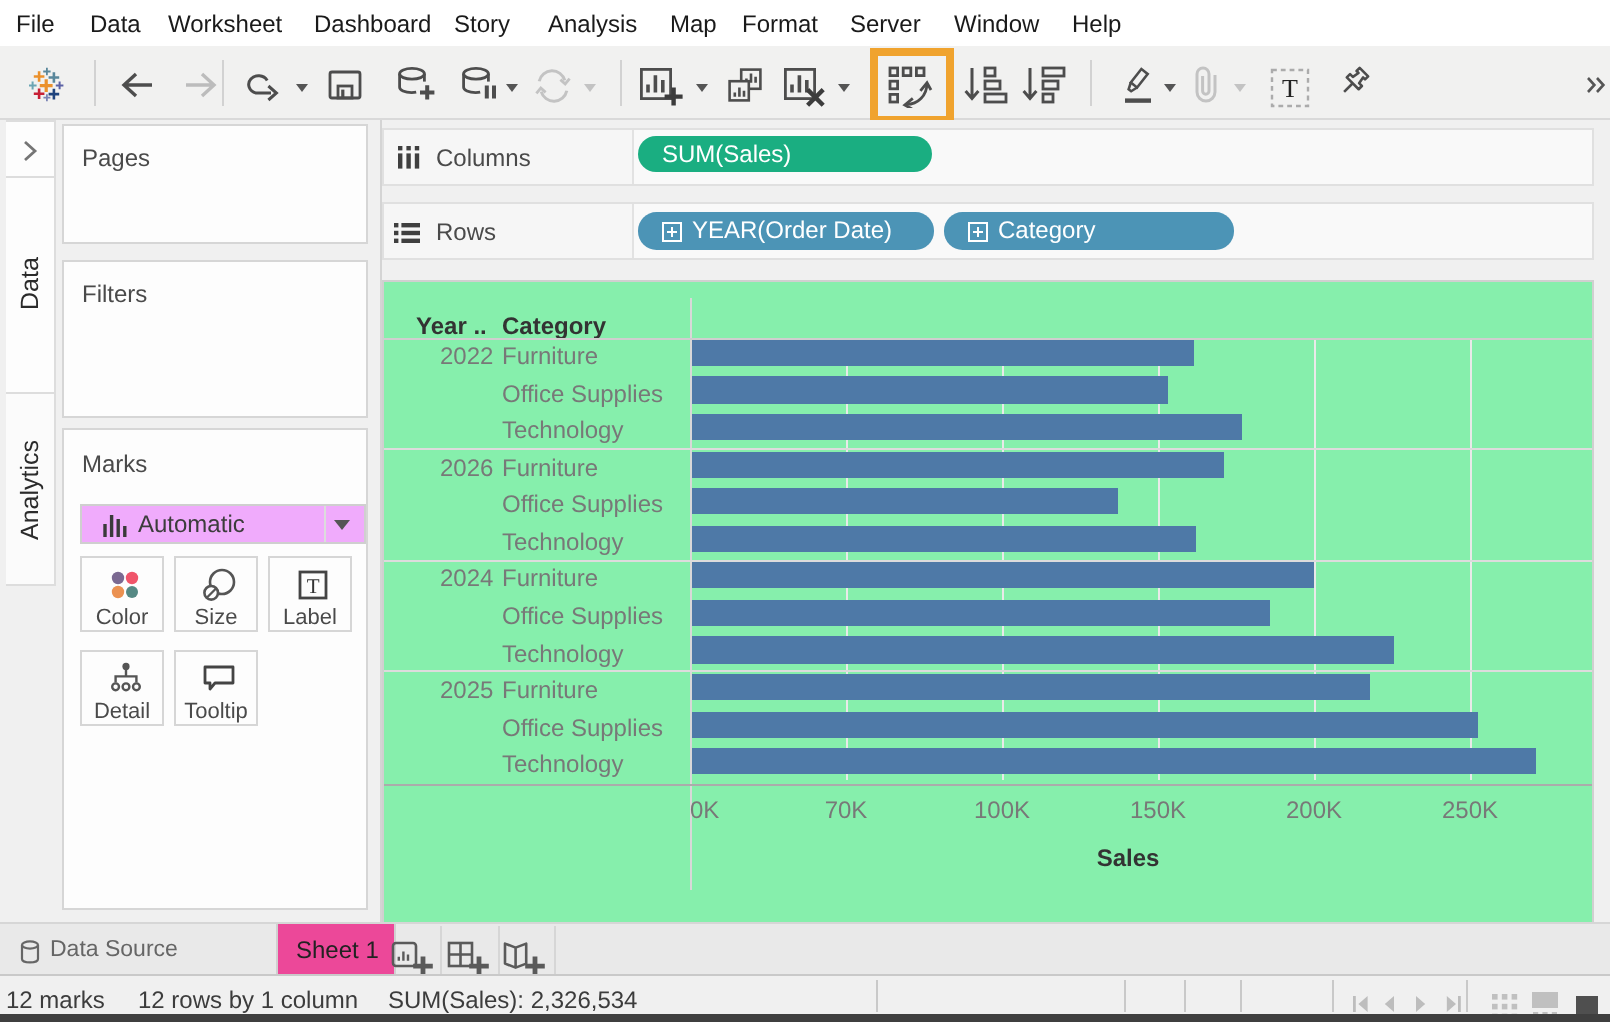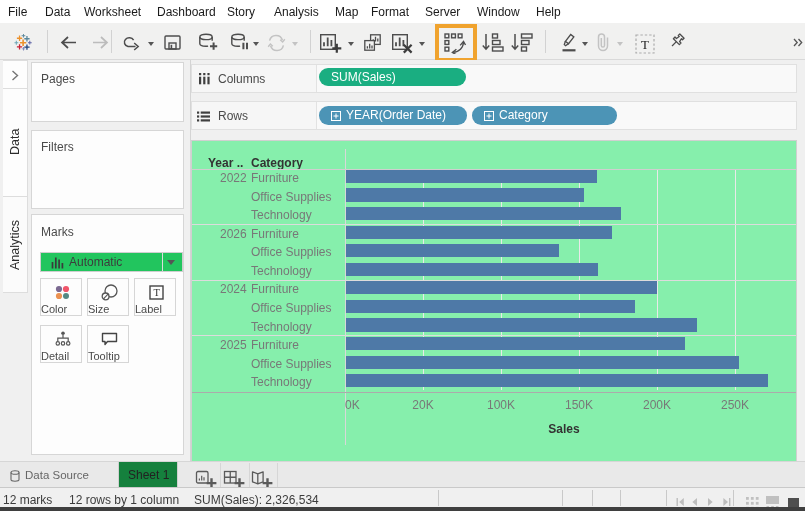--- a/index.html
+++ b/index.html
@@ -4,21 +4,21 @@
 <style>
   * { margin:0; padding:0; box-sizing:border-box; }
   html,body { width:805px; height:511px; overflow:hidden; }
   body { font-family:"Liberation Sans", sans-serif; font-size:12px; color:#333; }
   #app { position:relative; width:805px; height:511px; background:#f0f0f0; }
   .abs { position:absolute; }
   svg { display:block; }
   .caret { position:absolute; width:0; height:0; border-left:3.5px solid transparent; border-right:3.5px solid transparent; border-top:4px solid #555; }
   .caret.dis { border-top-color:#c3c3c3; }
   .mbtn { width:42px; height:38px; background:#fdfdfd; border:1px solid #d6d6d6; }
-  .mlabel { position:absolute; left:0; top:24px; width:100%; font-size:11px; color:#4a4a4a; }
+  .mlabel { position:absolute; left:0; top:24px; width:100%; text-align:center; font-size:11px; color:#4a4a4a; }
   .pill { position:absolute; height:18.5px; border-radius:9.25px; color:#fff; font-size:12px; line-height:18.5px; }
   .grid { position:absolute; top:29px; width:1px; height:220px; background:#e9e9e9; }
   .hline { position:absolute; left:0; width:604px; height:1px; background:#dcdcdc; }
   .ylab { position:absolute; color:#787878; height:18.6px; line-height:18.6px;margin-left:12px; }
   .clab { position:absolute; left:59px; color:#787878; height:18.6px; line-height:18.6px; }
   .bar { position:absolute; left:153.5px; height:13.2px; background:#4e79a7; }
   .alab { position:absolute; top:257px; width:36px; margin-left:-18px; text-align:center; color:#787878; }
   .sep { position:absolute; top:2px; width:1px; height:16px; background:#c9c9c9; }
 </style>
 </head>
@@ -216,21 +216,21 @@
       <div class="abs" style="left:9px;top:9px;color:#4a4a4a;">Pages</div>
     </div>
 
     <div class="abs" style="left:3px;top:70px;width:153px;height:79px;background:#fdfdfd;border:1px solid #d6d6d6;">
       <div class="abs" style="left:9px;top:9px;color:#4a4a4a;">Filters</div>
     </div>
 
     <div class="abs" style="left:3px;top:154px;width:153px;height:241px;background:#fdfdfd;border:1px solid #d6d6d6;">
       <div class="abs" style="left:9px;top:10px;color:#4a4a4a;">Marks</div>
 
-      <div class="abs" style="left:8px;top:37px;width:143px;height:19.5px;background:#22c55e;border:1px solid #cfcfcf;">
+      <div class="abs" style="left:8px;top:37px;width:143px;height:19.5px;background:#f0abfc;border:1px solid #cfcfcf;">
         <svg class="abs" style="left:10px;top:3.5px;" width="13" height="12" viewBox="0 0 13 12">
           <path d="M1.5 11.5 V5 M4.8 11.5 V0.5 M8.1 11.5 V2.5 M11.4 11.5 V6" stroke="#3a3a3a" stroke-width="1.7" fill="none"></path>
         </svg>
         <div class="abs" style="left:28px;top:2px;color:#3c3c3c;">Automatic</div>
         <div class="abs" style="left:121px;top:0;width:1px;height:17.5px;background:#dcdcdc;"></div>
         <div class="abs" style="left:126px;top:7px;width:0;height:0;border-left:4.5px solid transparent;border-right:4.5px solid transparent;border-top:5px solid #555;"></div>
       </div>
 
       <div class="abs mbtn" style="left:8px;top:63px;">
         <svg class="abs" style="left:14px;top:6px;" width="15" height="15" viewBox="0 0 15 15">
@@ -371,37 +371,37 @@
     <div class="bar" style="top:103.1px;width:213px;"></div>
     <div class="bar" style="top:121.6px;width:252px;"></div>
     <div class="bar" style="top:140.2px;width:311px;"></div>
     <div class="bar" style="top:158.8px;width:289px;"></div>
     <div class="bar" style="top:177.4px;width:351px;"></div>
     <div class="bar" style="top:195.9px;width:339px;"></div>
     <div class="bar" style="top:214.5px;width:393px;"></div>
     <div class="bar" style="top:233.1px;width:422px;"></div>
 
     <div class="alab" style="left:153px;text-align:left;width:30px;margin-left:0;">0K</div>
-    <div class="alab" style="left:231px;">20K</div>
+    <div class="alab" style="left:231px;">70K</div>
     <div class="alab" style="left:309px;">100K</div>
     <div class="alab" style="left:387px;">150K</div>
     <div class="alab" style="left:465px;">200K</div>
     <div class="alab" style="left:543px;">250K</div>
     <div class="abs" style="left:332px;top:281px;width:80px;text-align:center;font-weight:bold;color:#333;">Sales</div>
   </div>
 
   <div class="abs" id="tabbar" style="left:0;top:461px;width:805px;height:26px;background:#e9e9e9;border-top:1px solid #d6d6d6;">
 
     <svg class="abs" style="left:10px;top:8px;" width="10" height="12" viewBox="0 0 10 12">
       <ellipse cx="5" cy="2.5" rx="4" ry="1.8" fill="none" stroke="#666" stroke-width="1.1"></ellipse>
       <path d="M1 2.5 V9.5 C1 10.5 2.8 11.2 5 11.2 C7.2 11.2 9 10.5 9 9.5 V2.5" fill="none" stroke="#666" stroke-width="1.1"></path>
     </svg>
     <div class="abs" style="left:25px;top:7px;color:#666;font-size:11.5px;">Data Source</div>
 
-    <div class="abs" style="left:118px;top:0;width:60px;height:26px;background:#15803d;border-left:1px solid #d0d0d0;border-right:1px solid #d0d0d0;">
+    <div class="abs" style="left:138px;top:0;width:60px;height:26px;background:#ec4899;border-left:1px solid #d0d0d0;border-right:1px solid #d0d0d0;">
       <div class="abs" style="left:9px;top:6px;color:#222;">Sheet 1</div>
     </div>
 
     <svg class="abs" style="left:195px;top:8px;" width="22" height="19" viewBox="0 0 22 19">
       <rect x="1.5" y="1.5" width="11.5" height="11.5" rx="1.5" fill="none" stroke="#5a5a5a" stroke-width="1.3"></rect>
       <path d="M4.4 10.4 V8.4 M6.7 10.4 V5.8 M9 10.4 V7.2" stroke="#5a5a5a" stroke-width="1.2" fill="none"></path>
       <path d="M16.5 8.2 V18 M11.6 13.1 H21.4" stroke="#5a5a5a" stroke-width="2.4" fill="none"></path>
     </svg>
     <svg class="abs" style="left:223px;top:8px;" width="22" height="19" viewBox="0 0 22 19">
       <rect x="1.5" y="1.5" width="11.5" height="11.5" fill="none" stroke="#5a5a5a" stroke-width="1.3"></rect>

